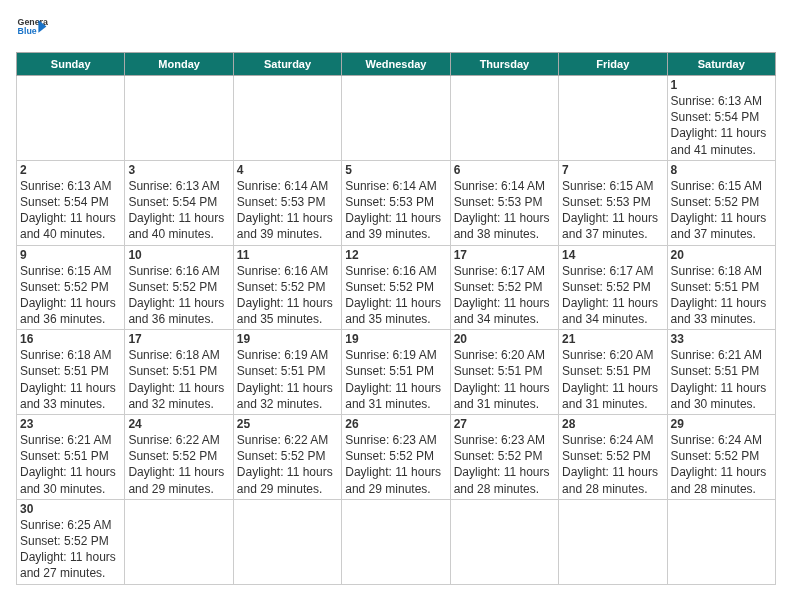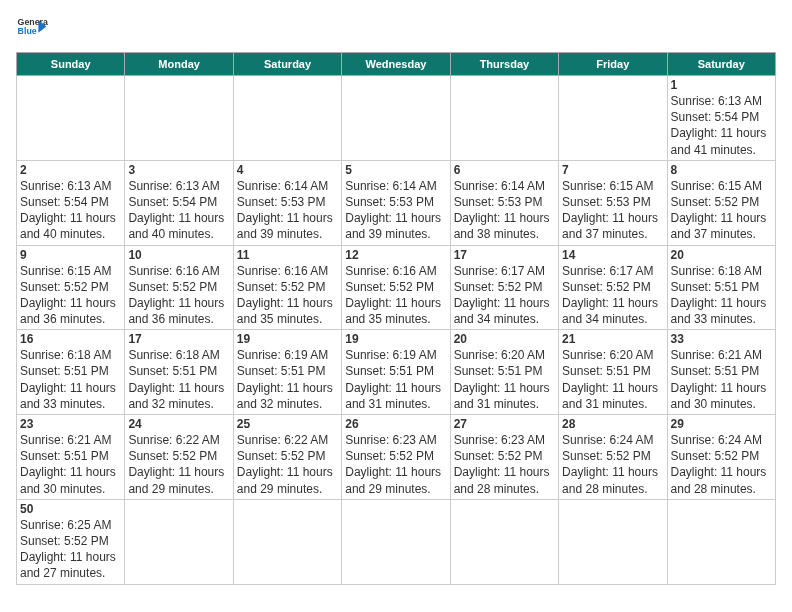--- a/index.html
+++ b/index.html
@@ -329,21 +329,21 @@
           <td>
             <span class="day-num">29</span>
             <div class="cell-info" style="white-space: pre-line;">Sunrise: 6:24 AM
 Sunset: 5:52 PM
 Daylight: 11 hours
 and 28 minutes.</div>
           </td>
         </tr>
         <tr class="last-row">
           <td>
-            <span class="day-num">50</span>
+            <span class="day-num">30</span>
             <div class="cell-info" style="white-space: pre-line;">Sunrise: 6:25 AM
 Sunset: 5:52 PM
 Daylight: 11 hours
 and 27 minutes.</div>
           </td>
           <td class="empty-cell"></td>
           <td class="empty-cell"></td>
           <td class="empty-cell"></td>
           <td class="empty-cell"></td>
           <td class="empty-cell"></td>

